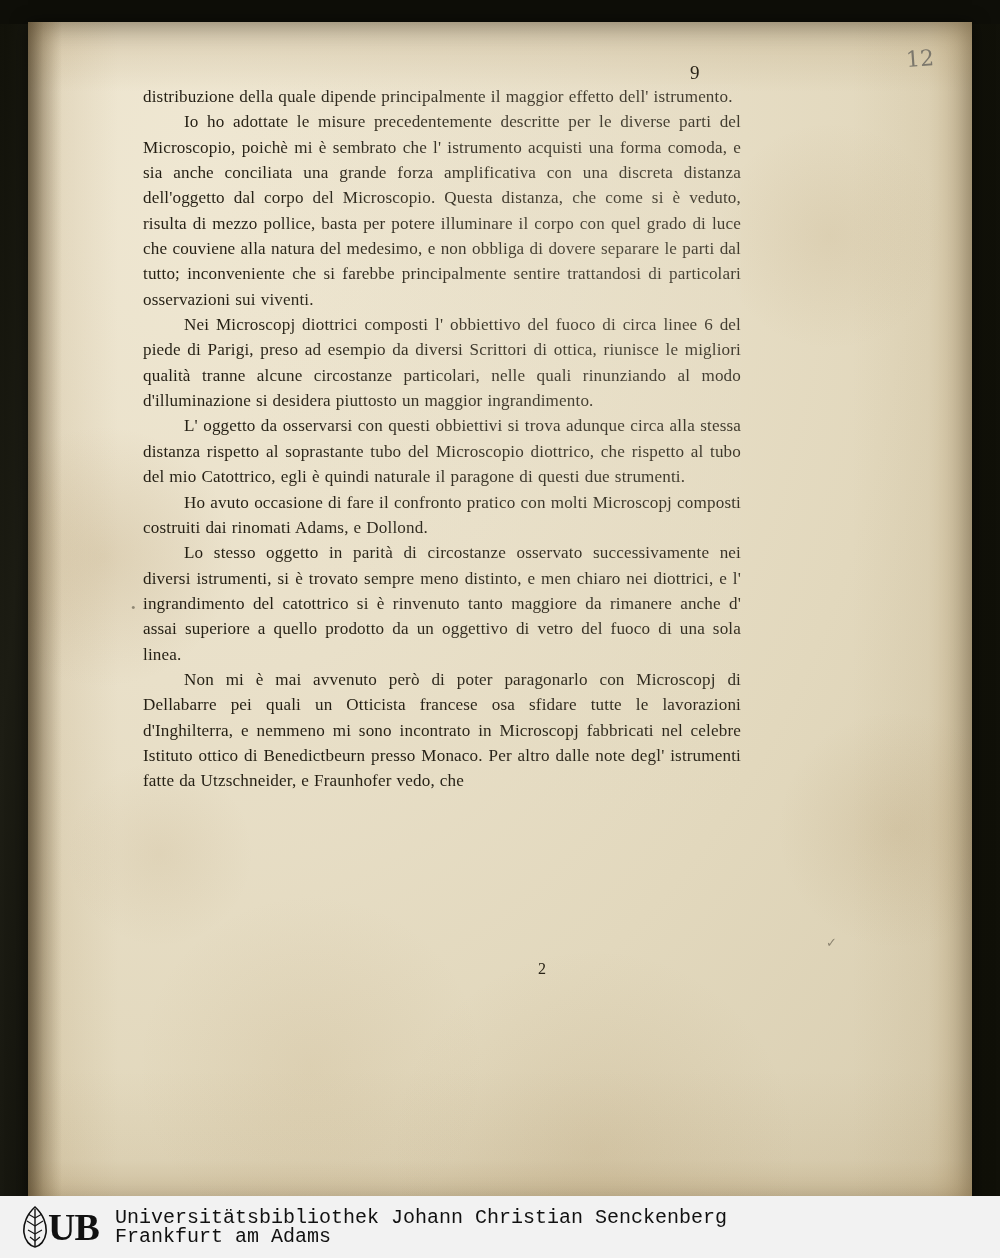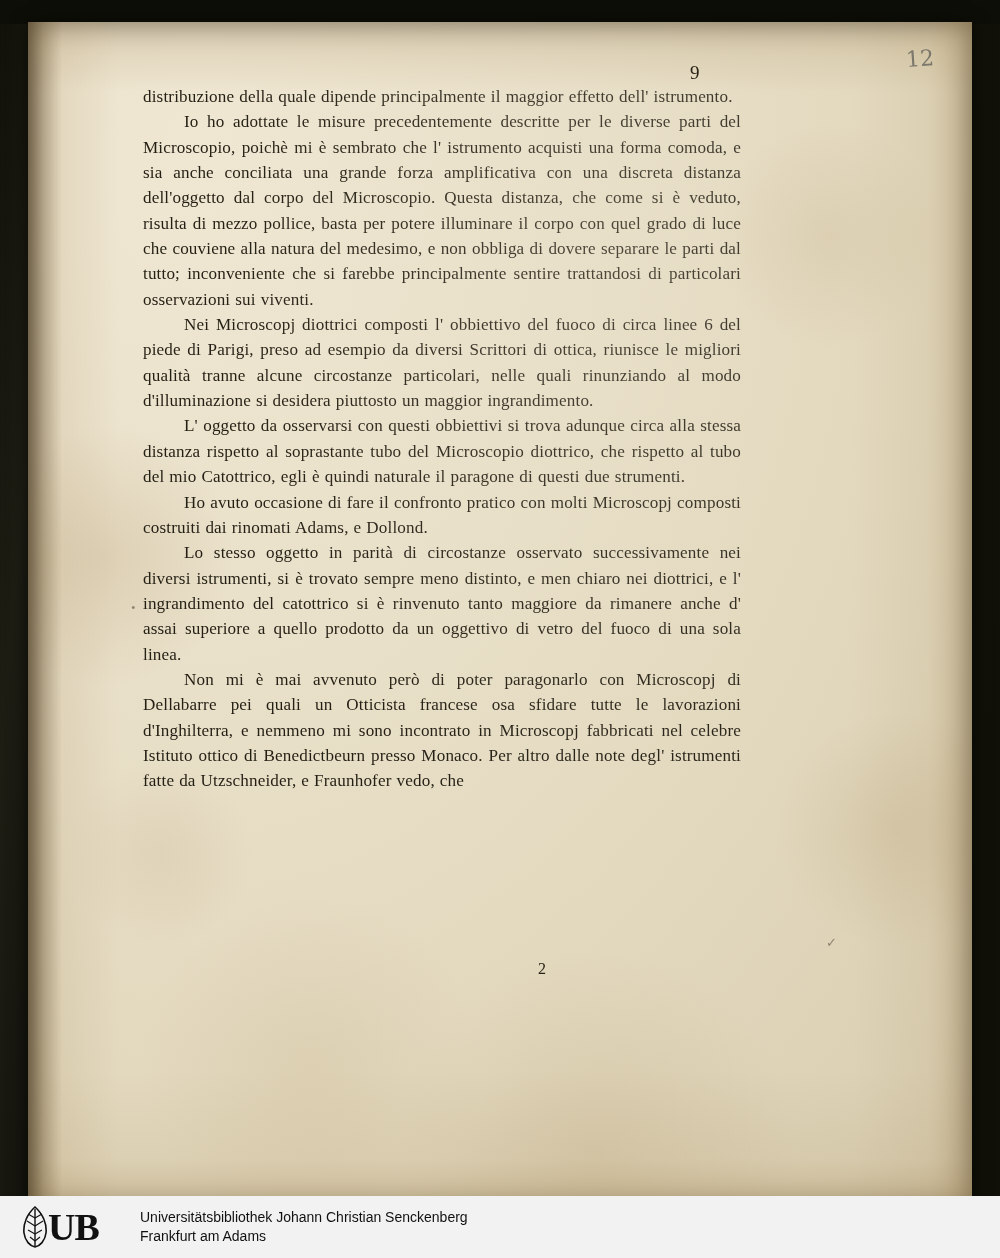--- a/index.html
+++ b/index.html
@@ -171,23 +171,23 @@
   .ub-logo .ubtext {
     position: absolute;
     left: 30px; top: 1px;
     font-family: "Liberation Serif", serif;
     font-size: 38px;
     font-weight: bold;
     letter-spacing: -1px;
     color: #111;
   }
   .footer-text {
-    margin-left: 30px;
-    font-family: Liberation Sans, sans-serif;
-    font-size: 14px;
+    margin-left: 5px;
+    font-family: Liberation Mono, monospace;
+    font-size: 20px;
     line-height: 19px;
     color: #111;
   }
   .footer-text div { white-space: nowrap; }
 </style>
 </head>
 <body>
 
 <div id="page">
 

